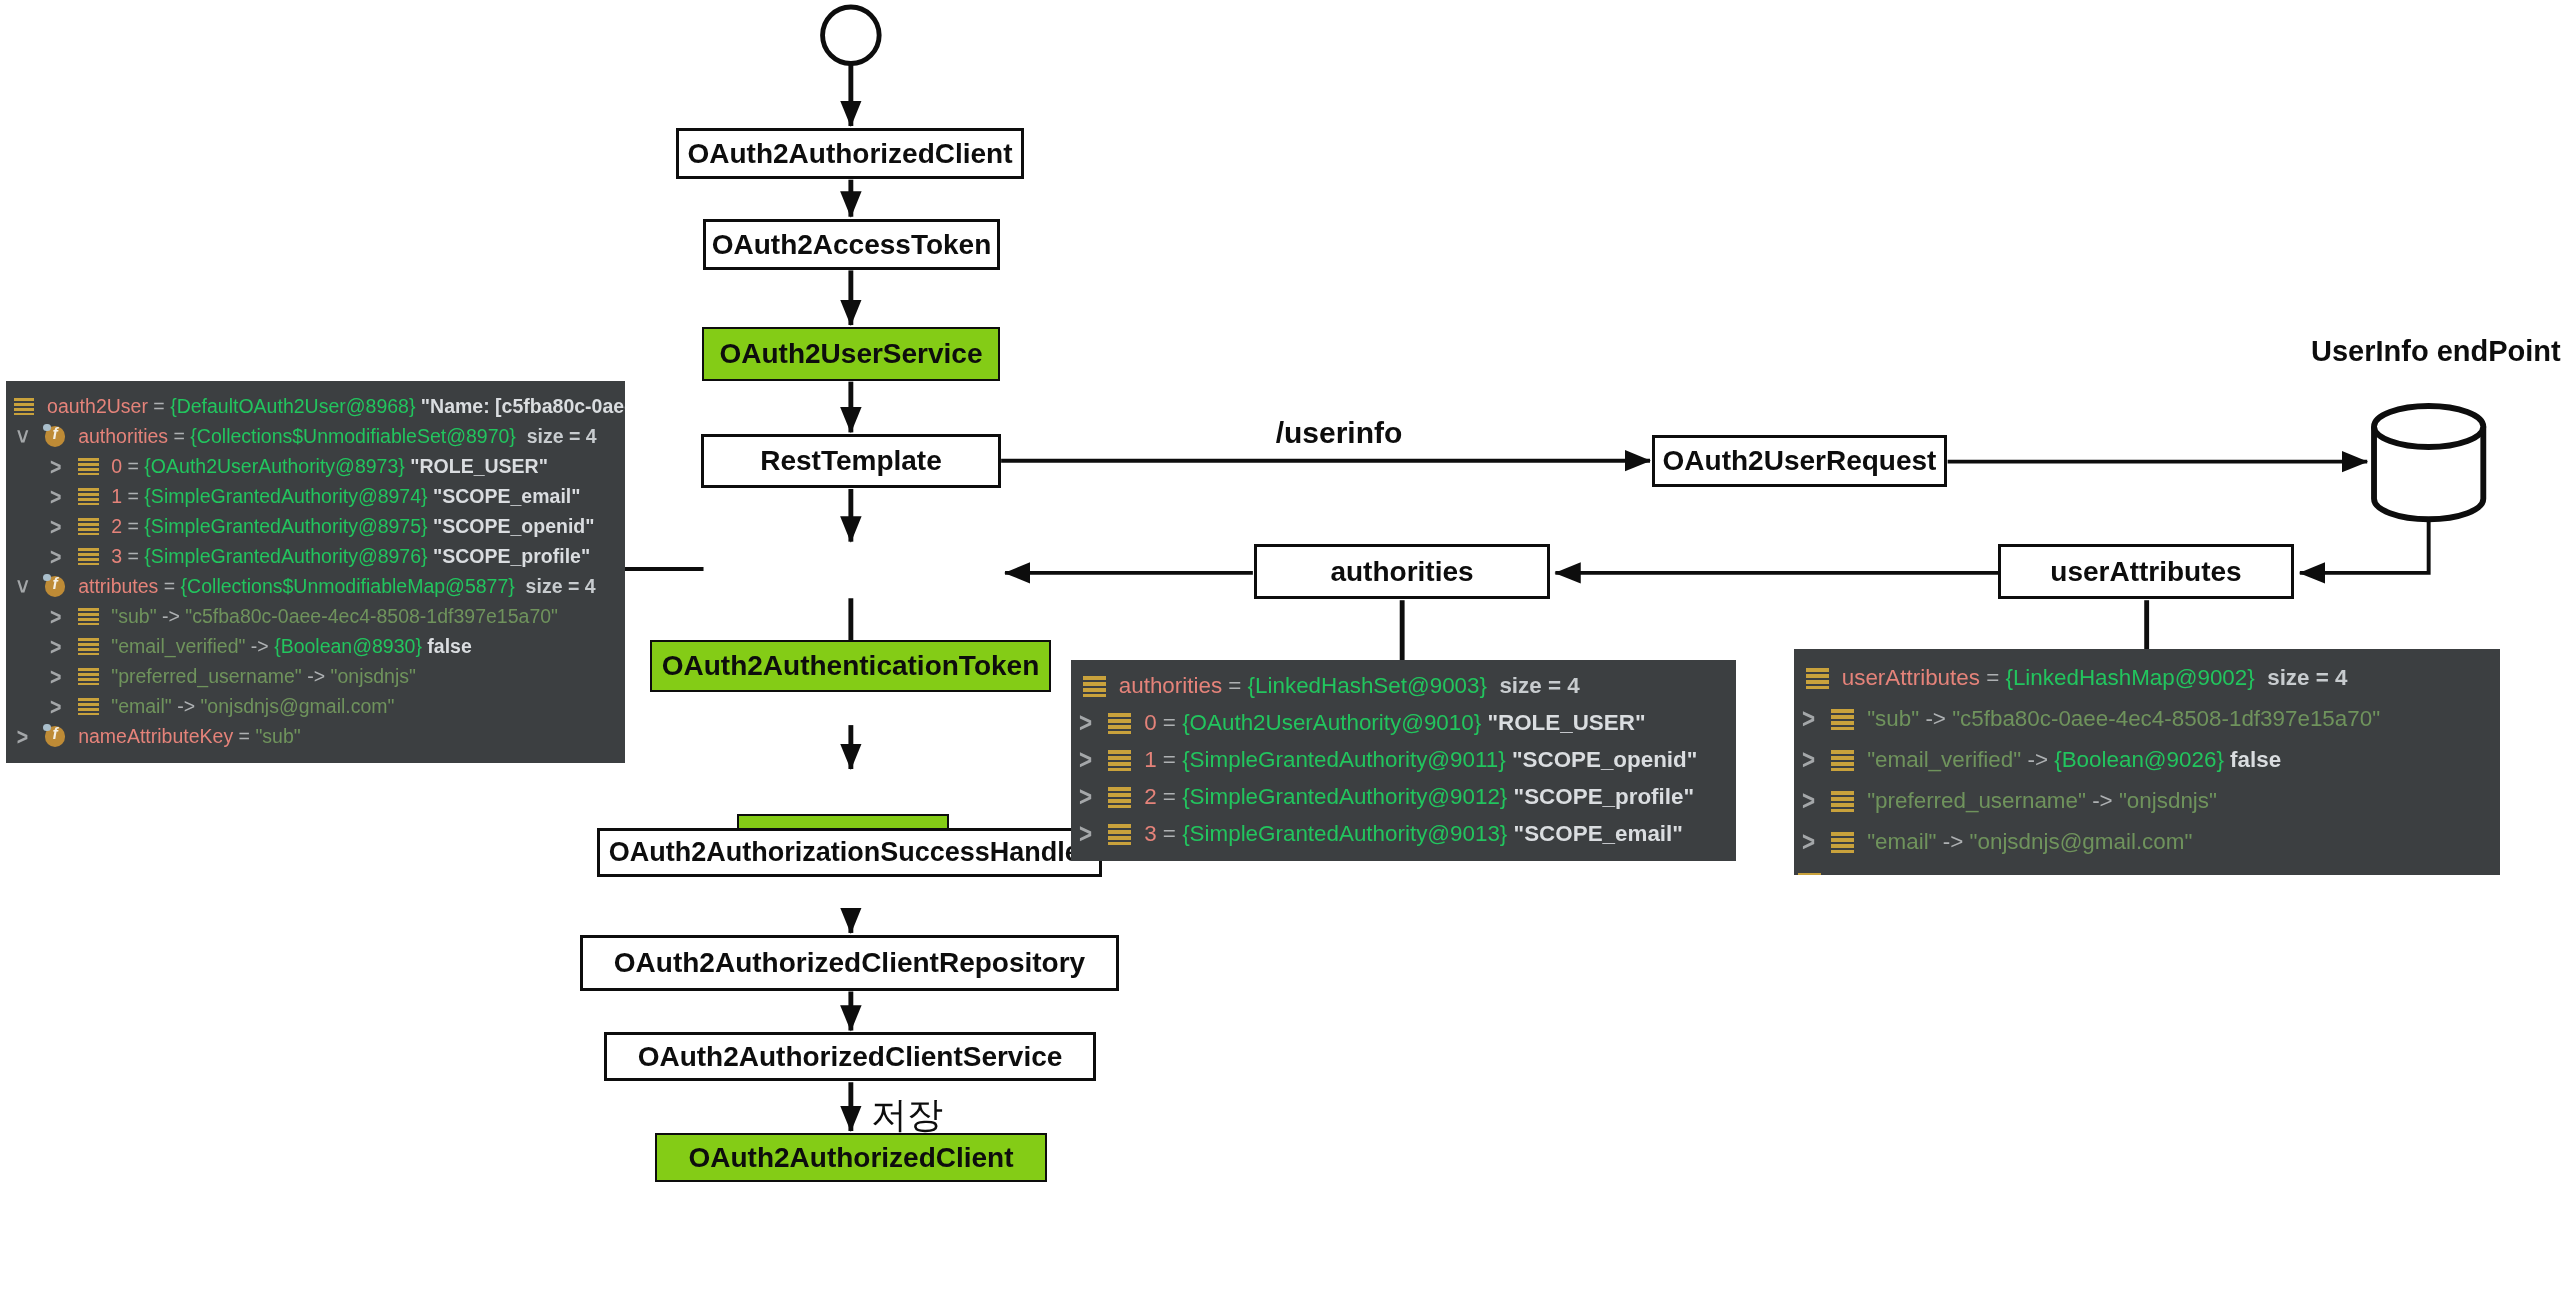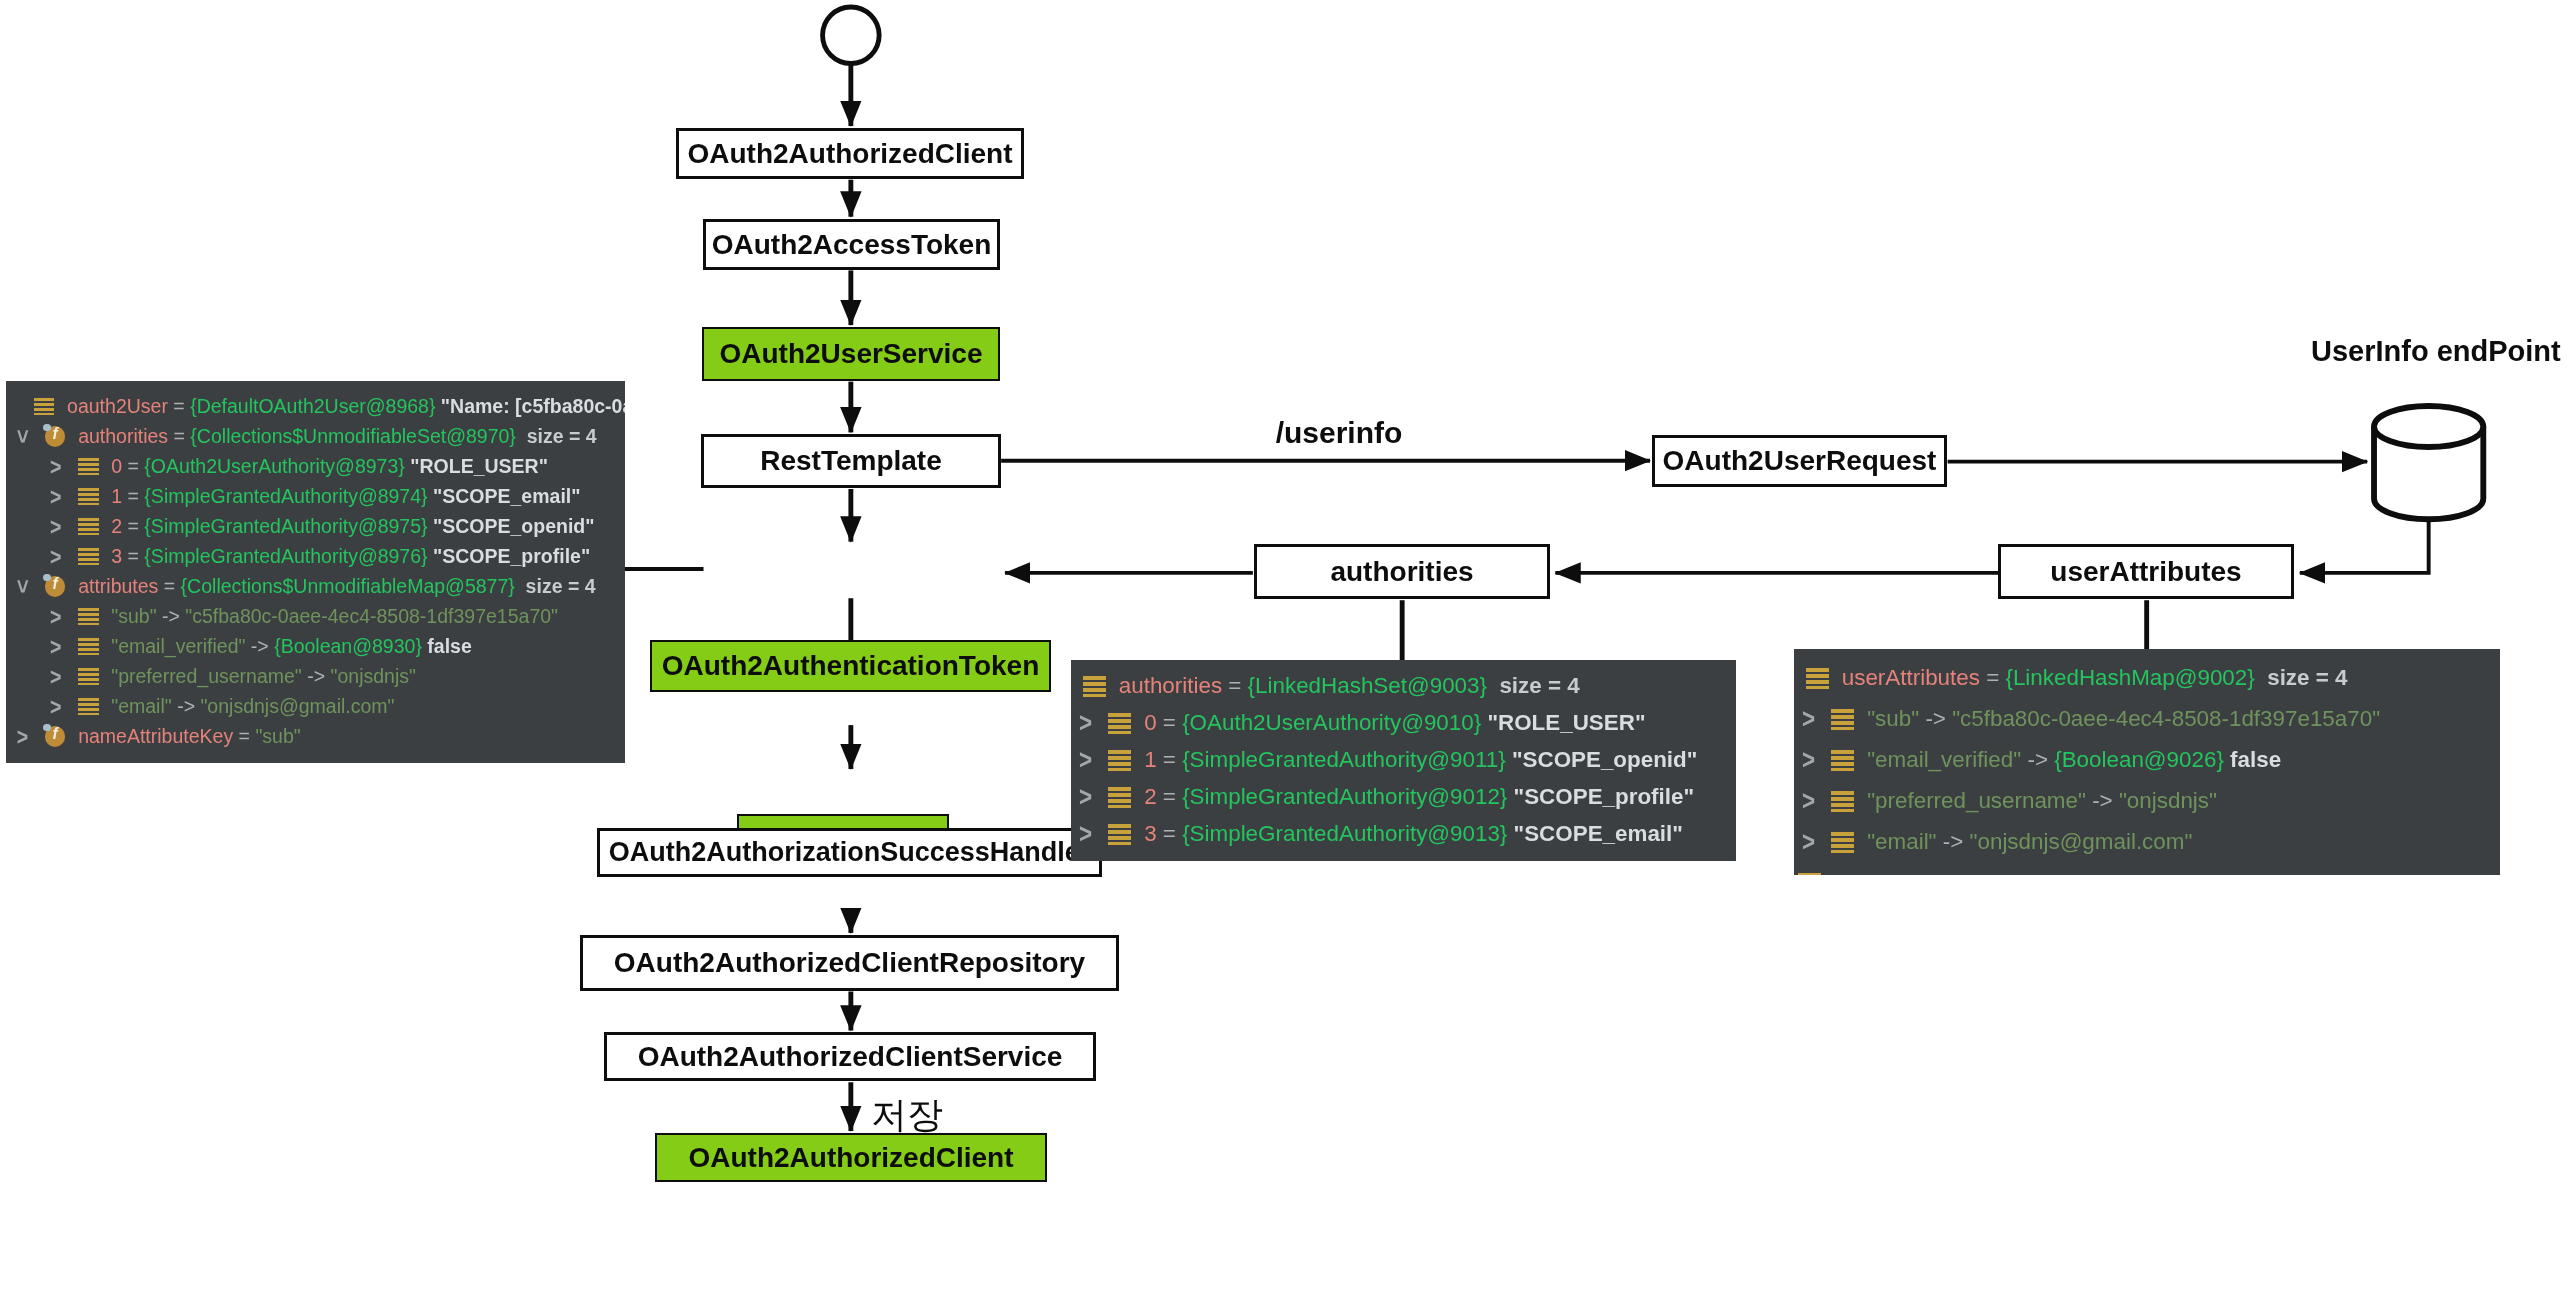--- a/index.html
+++ b/index.html
@@ -39,21 +39,21 @@
          color:#DADDE0;}
   #panel-left {left:5.9px;   top:381px;width:619px;height:382px;font-size:19.5px;padding-top:10.7px;}
   #panel-mid  {left:1071px;top:660px;width:665px;height:201px;font-size:22.4px;padding-top:7.8px;}
   #panel-right{left:1794px;top:649px;width:706px;height:226px;font-size:22.4px;padding-top:8.8px;}
 
   .drow{display:flex;align-items:center;white-space:pre;}
   #panel-left  .drow{height:30px;}
   #panel-mid   .drow{height:37px;}
   #panel-right .drow{height:41px;}
 
-  #panel-left  .ind0{padding-left:28px;} #panel-left  .ind1{padding-left:5.9px;} #panel-left .ind2{padding-left:39px;}
+  #panel-left  .ind0{padding-left:8px;} #panel-left  .ind1{padding-left:5.9px;} #panel-left .ind2{padding-left:39px;}
   #panel-mid   .ind0{padding-left:11.7px;} #panel-mid   .ind1{padding-left:3.9px;}
   #panel-right .ind0{padding-left:11.7px;} #panel-right .ind1{padding-left:3.9px;}
 
   .chev{display:inline-block;width:21.5px;text-align:center;color:#A4A7A9;font-weight:600;
         margin-right:11.7px;transform:scaleY(1.25);flex:none;}
   .chev::before{content:">";}
   .chev.down{transform:rotate(90deg) scaleX(1.25);}
 
   .icon-list{display:inline-block;flex:none;margin-right:12.7px;
              background:repeating-linear-gradient(to bottom,#C9A23C 0 2.9px,rgba(0,0,0,0) 2.9px 4.9px);}

